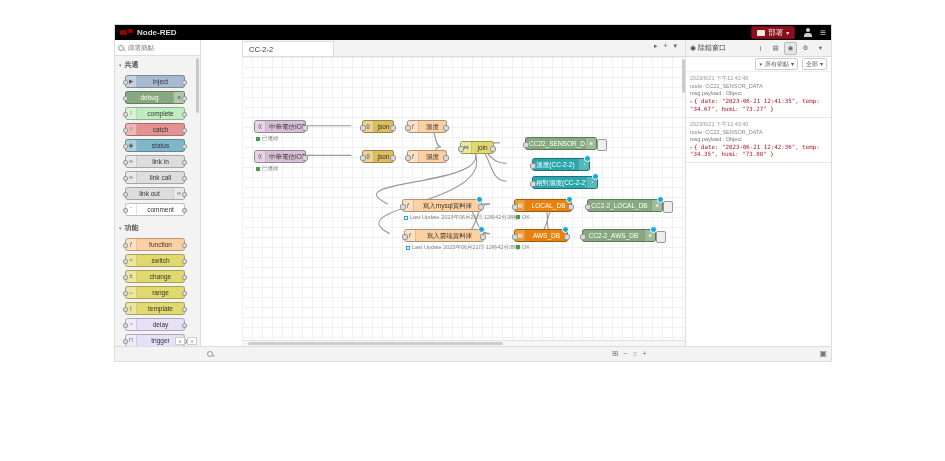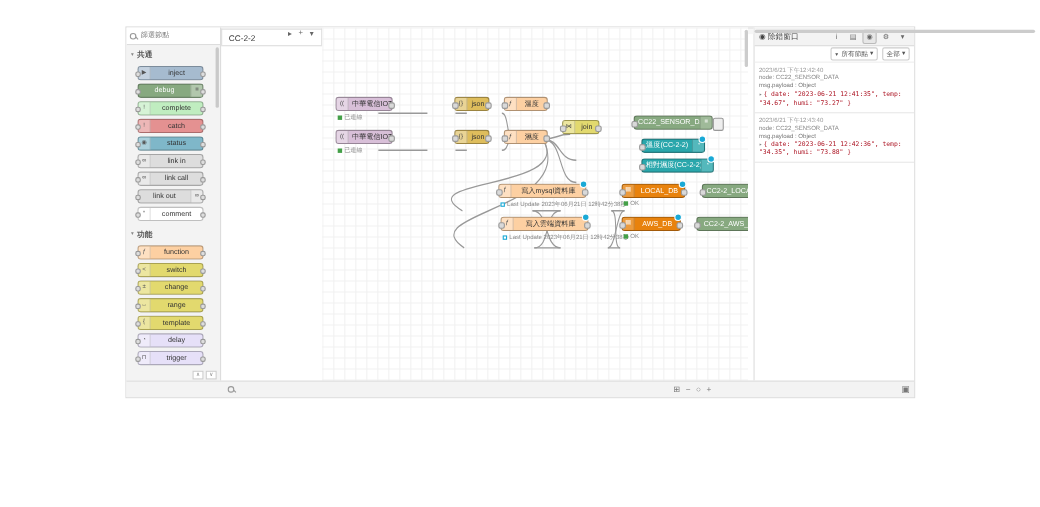--- a/index.html
+++ b/index.html
@@ -44,21 +44,21 @@
   .pitem.icr .pic{border-right:none;border-left:1px solid rgba(0,0,0,.12);}
   .pitem::before,.pitem::after{content:"";position:absolute;top:4px;width:3px;height:3px;background:#ddd;border:1px solid #999;border-radius:2px;}
   .pitem::before{left:-3px;} .pitem::after{right:-3px;}
   .p-inject{background:#a6bbcf}.p-debug{background:#87a980;color:#fff}.p-complete{background:#c0edc0}
   .p-catch{background:#e49191}.p-status{background:#7fb7c9}.p-link{background:#dddddd}
   .p-comment{background:#ffffff}.p-function{background:#fdd0a2}.p-yellow{background:#e2d96e}.p-lav{background:#e6e0f8}
   .pal-scroll{position:absolute;right:1px;top:18px;width:3px;height:55px;background:#c9c9c9;border-radius:2px;}
   .pal-arrows{position:absolute;right:3px;bottom:1px;display:flex;gap:2px;font-size:5px;color:#888;}
   .pal-arrows span{border:1px solid #ccc;background:#fff;width:8px;text-align:center;cursor:pointer;}
   
-  .canvas-col{flex:1;display:flex;flex-direction:row;min-width:0;position:relative;}
+  .canvas-col{flex:1;display:flex;flex-direction:column;min-width:0;position:relative;margin-left:41px;}
   .tabbar{height:16px;flex:0 0 16px;background:#f3f3f3;border-bottom:1px solid #ddd;display:flex;align-items:flex-end;position:relative;}
   .tab{width:92px;height:15px;background:#fff;border:1px solid #ddd;border-bottom:none;font-size:7.5px;
        color:#333;display:flex;align-items:center;padding:0 6px;box-sizing:border-box;cursor:pointer;}
   .tab-actions{position:absolute;right:8px;top:2px;display:flex;gap:6px;color:#666;font-size:7px;}
   .tab-actions span{cursor:pointer;}
   .grid{flex:1;position:relative;background:#fff;overflow:hidden;
         background-image:linear-gradient(#f0f0f0 1px,transparent 1px),linear-gradient(90deg,#f0f0f0 1px,transparent 1px);
         background-size:10px 10px;}
   .vscroll{position:absolute;right:0;top:0;width:4px;height:100%;}
   .vscroll .thumb{position:absolute;top:2px;right:0;width:3px;height:34px;background:#ccc;border-radius:2px;}
@@ -112,20 +112,36 @@
   
   #caption{position:absolute;left:0;top:392px;width:945px;text-align:center;font-size:23px;font-weight:800;color:#000;letter-spacing:0.5px;}
 </style>
 </head>
 <body>
 
 <div id="page">
 
   <div id="nr-window">
 
+    <div class="nr-header">
+      <span class="nr-logo">
+        <span class="logo-node"></span>
+          <span class="logo-node small"></span>
+      </span>
+      <span class="nr-title">Node-RED</span>
+      <span class="hdr-right">
+        <span class="deploy-btn">
+          <span class="deploy-ic"></span>
+          <span>部署</span>
+          <span class="caret">▾</span>
+        </span>
+        <span class="user-ic"></span>
+        <span class="menu-ic">≡</span>
+      </span>
+    </div>
 
     <div class="nr-content">
 
       <div class="palette">
         <div class="pal-search">
           <span class="mag"></span>
           <input placeholder="篩選節點" style="">
         </div>
 
         <div class="pal-cat">

